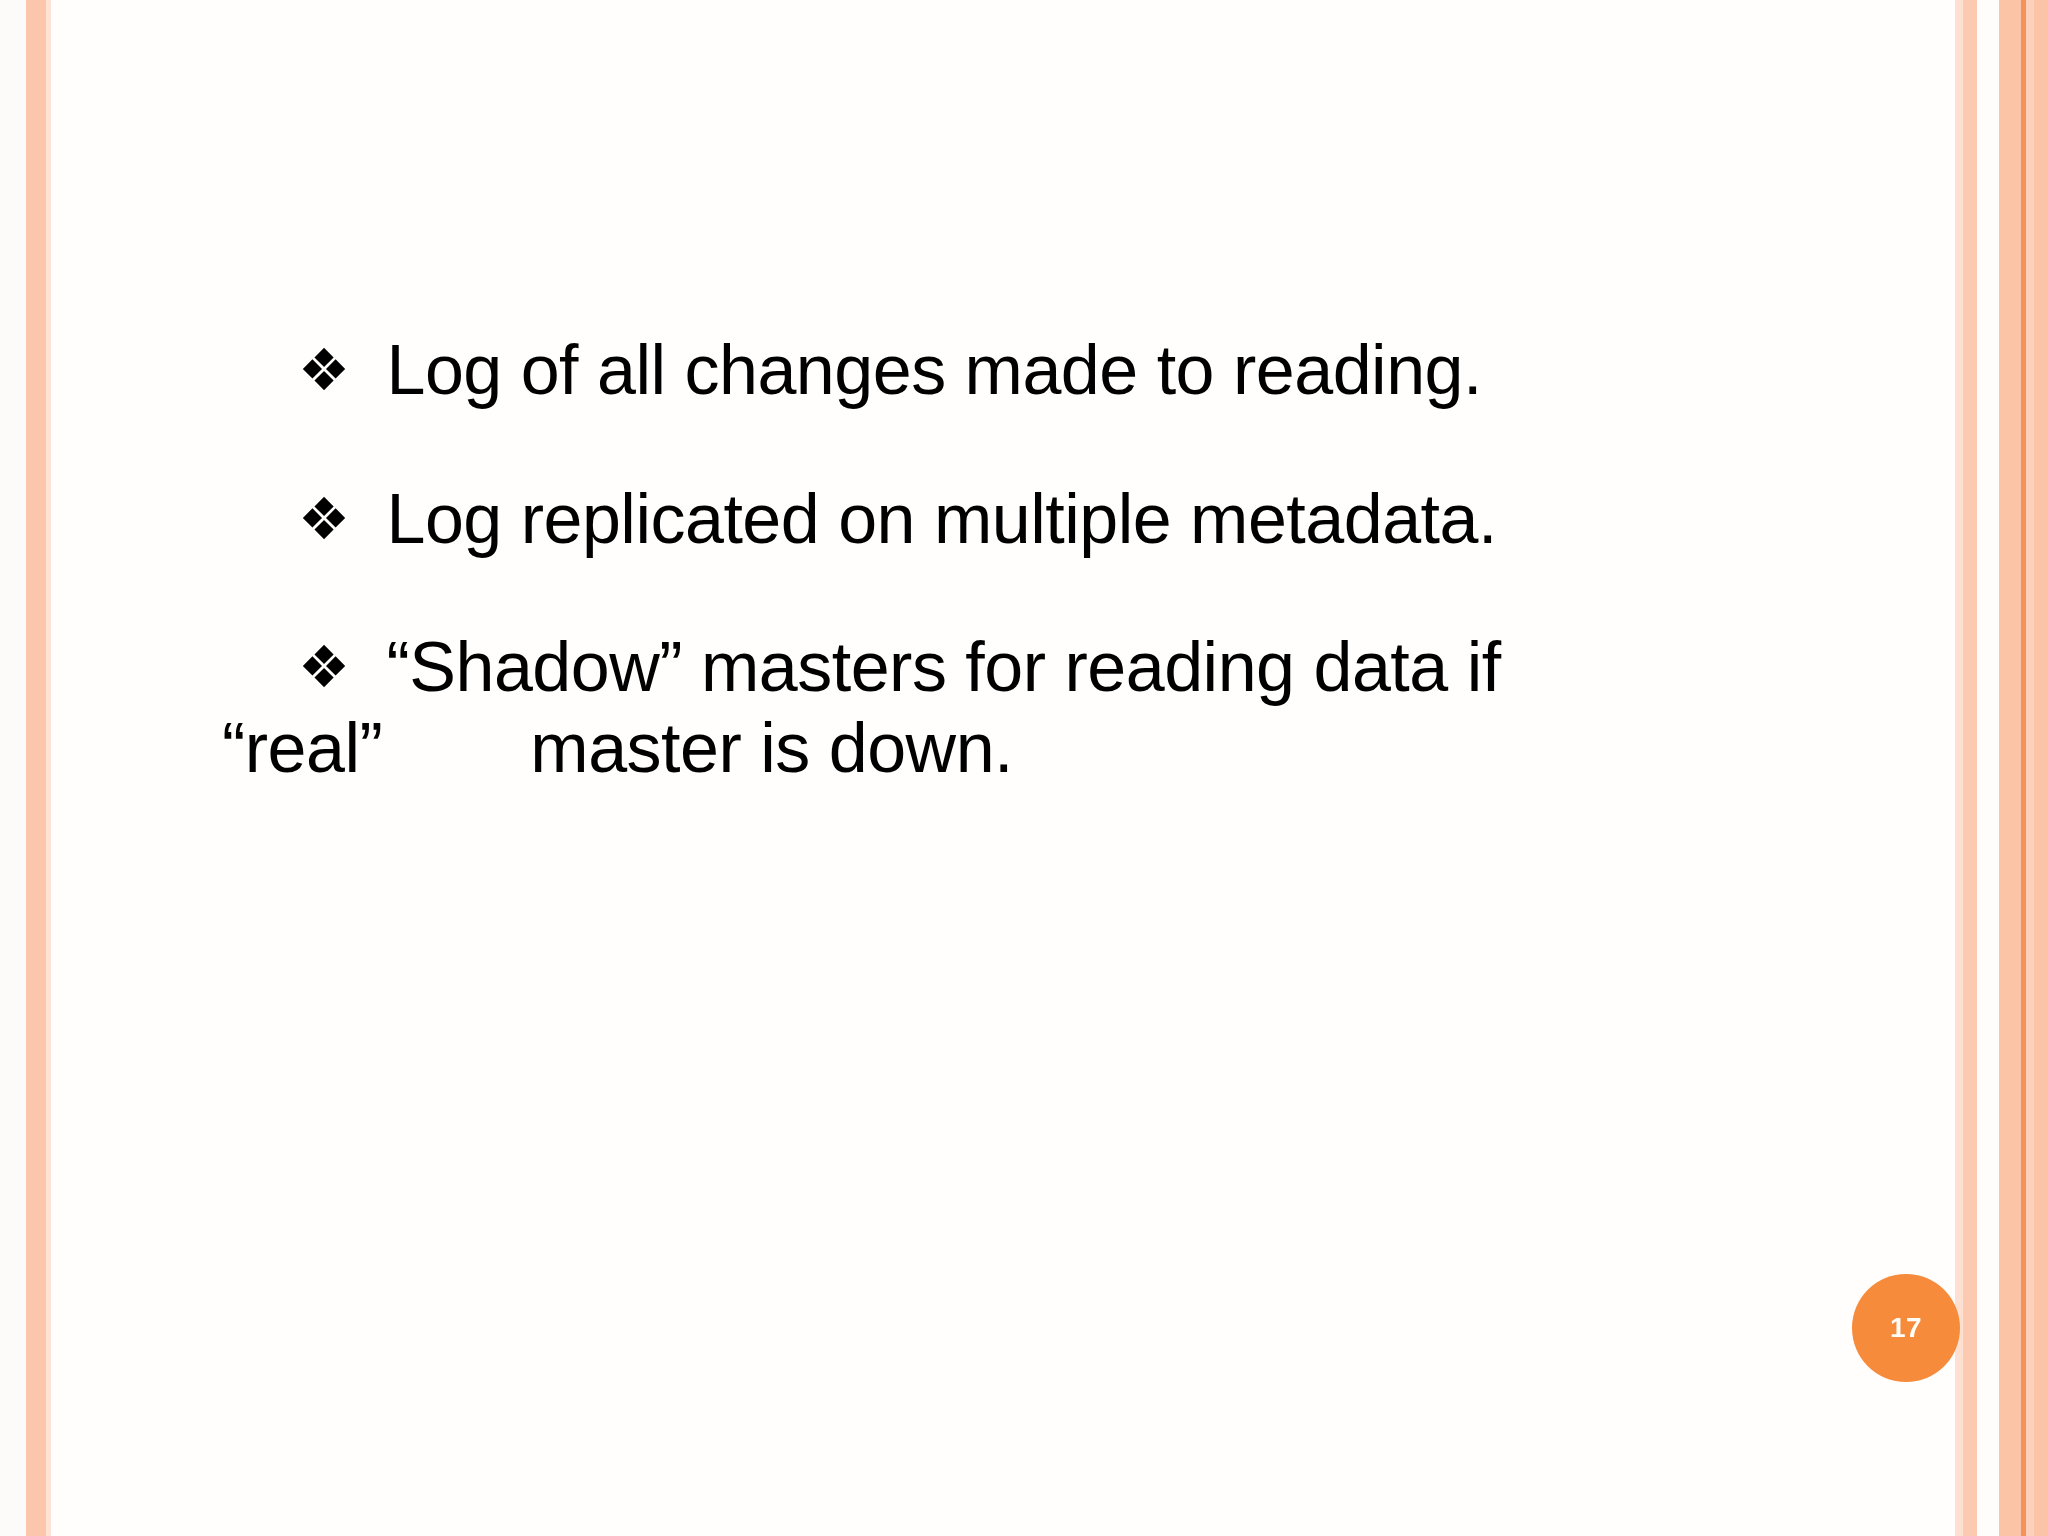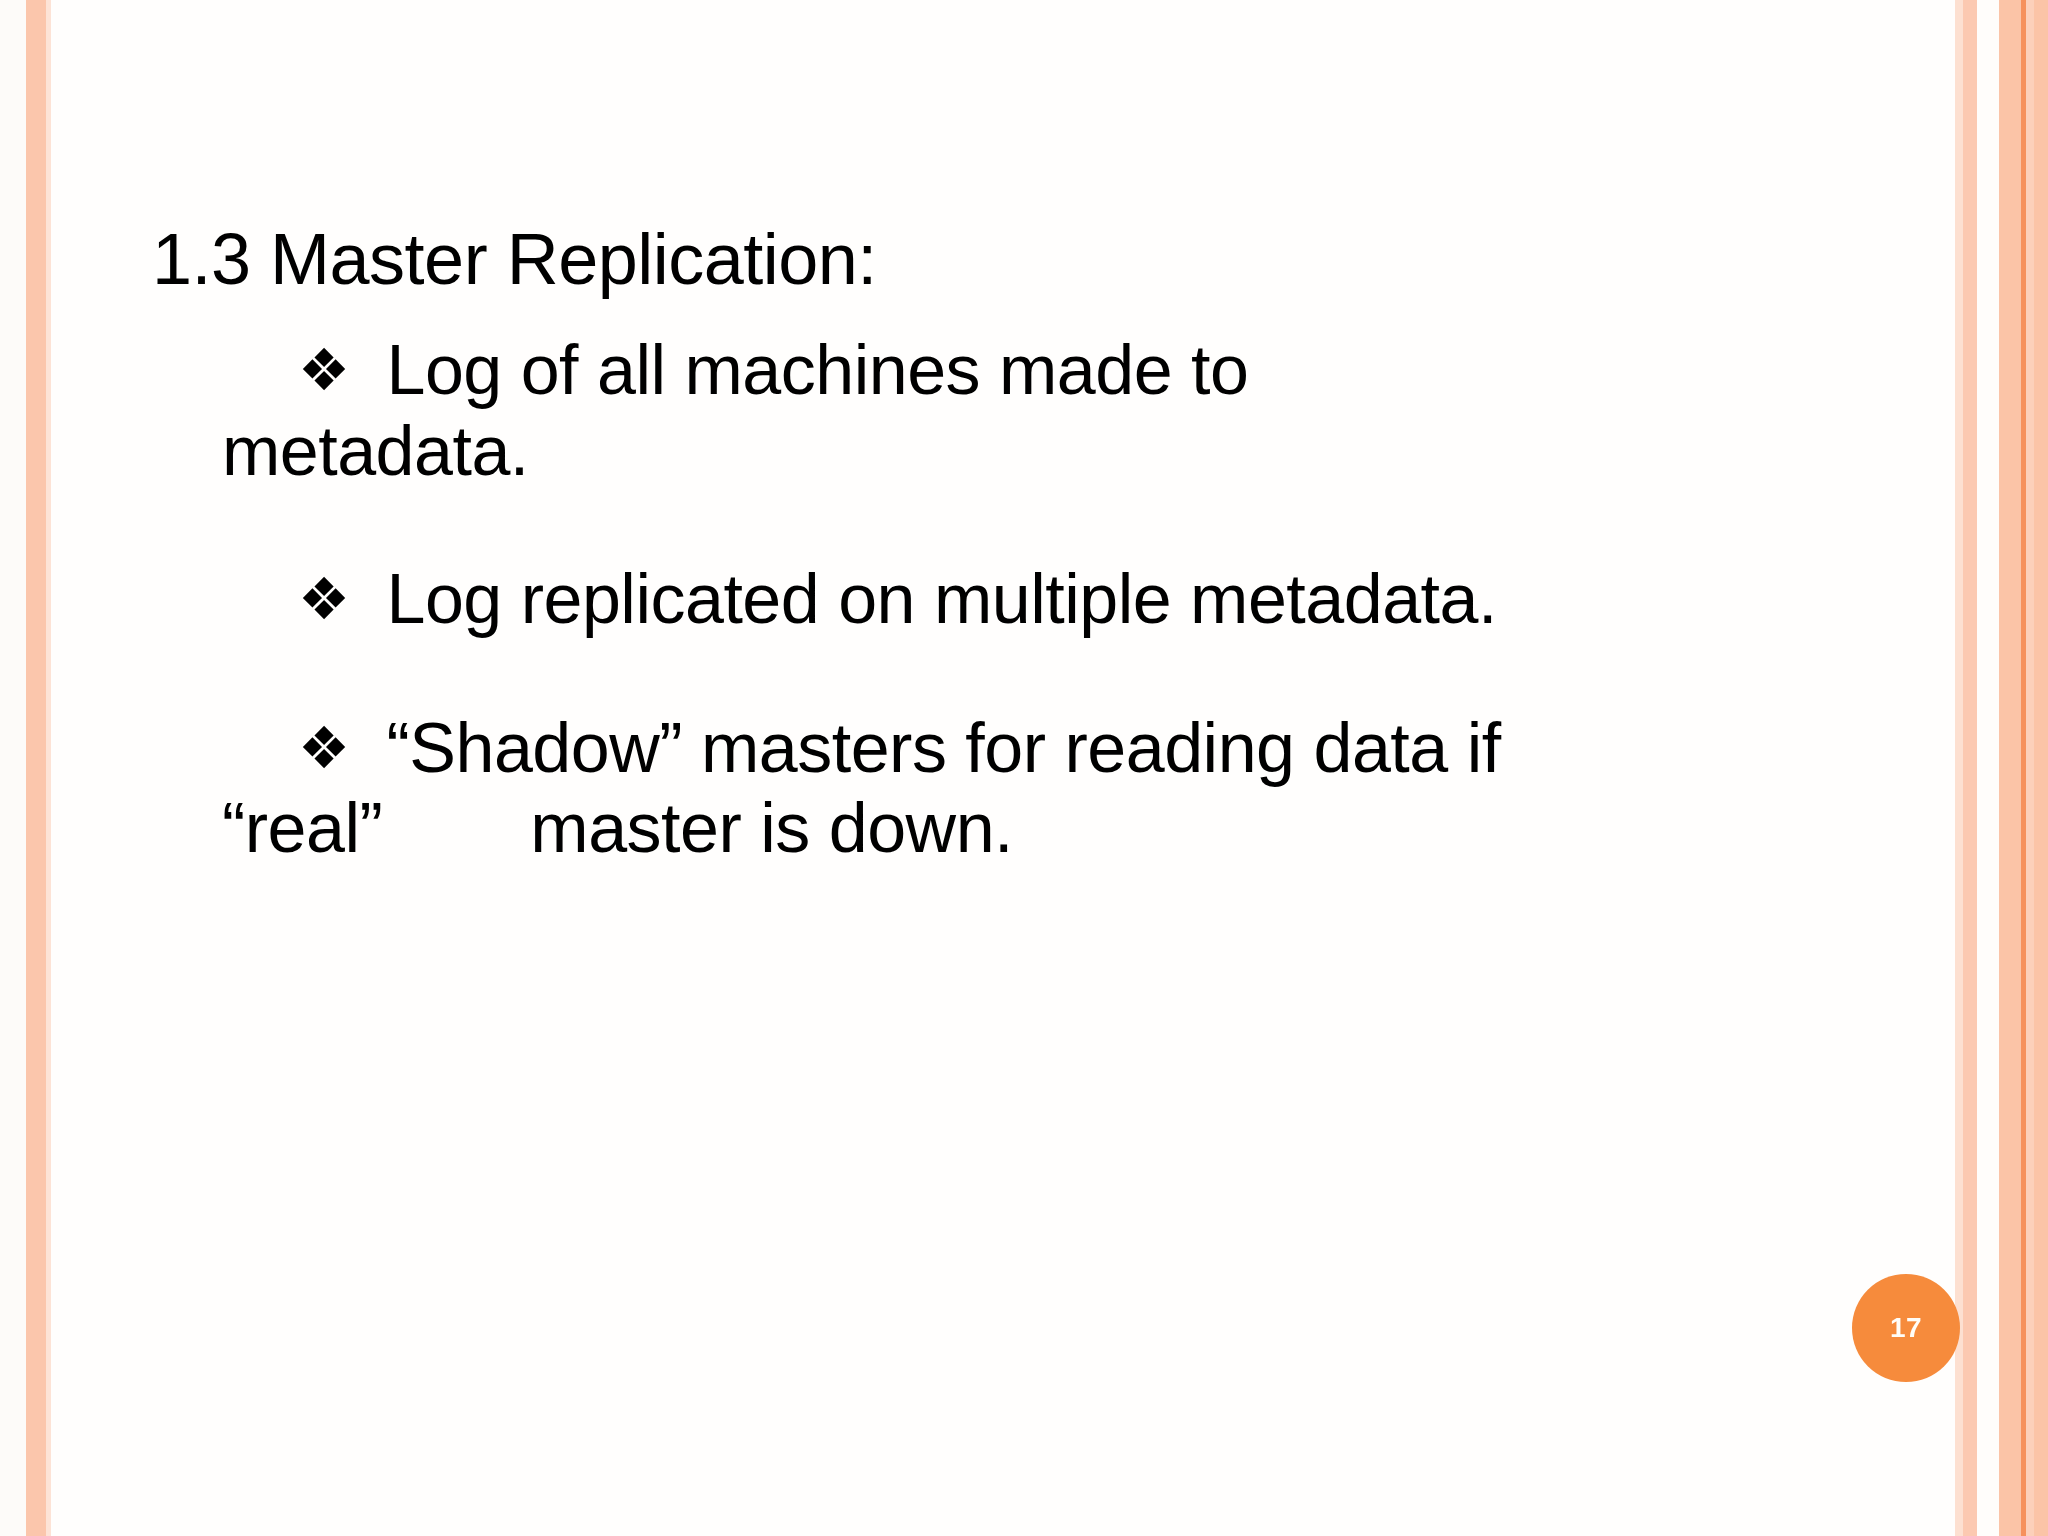--- a/index.html
+++ b/index.html
@@ -110,26 +110,25 @@
   <div class="stripe stripe-l-gap"></div>
 
   <div class="stripe stripe-r-a"></div>
   <div class="stripe stripe-r-b"></div>
   <div class="stripe stripe-r-c"></div>
   <div class="stripe stripe-r-d"></div>
   <div class="stripe stripe-r-e"></div>
   <div class="stripe stripe-r-f"></div>
   <div class="stripe stripe-r-g"></div>
 
-  <div id="title">1.3 Master Replication:</div>
 
   <div id="body">
 
     <div class="bullet-block">
-      <span class="bullet-marker">❖</span><span class="bullet-text"> Log of all machines made to metadata.</span>
+      <span class="bullet-marker">❖</span><span class="bullet-text"> Log of all changes made to reading.</span>
     </div>
 
     <div class="bullet-block">
       <span class="bullet-marker">❖</span><span class="bullet-text"> Log replicated on multiple metadata.</span>
     </div>
 
     <div class="bullet-block">
       <span class="bullet-marker">❖</span><span class="bullet-text"> “Shadow” masters for reading data if “real”</span><span class="wide-gap"></span><span class="bullet-text">master is down.</span>
     </div>
 

